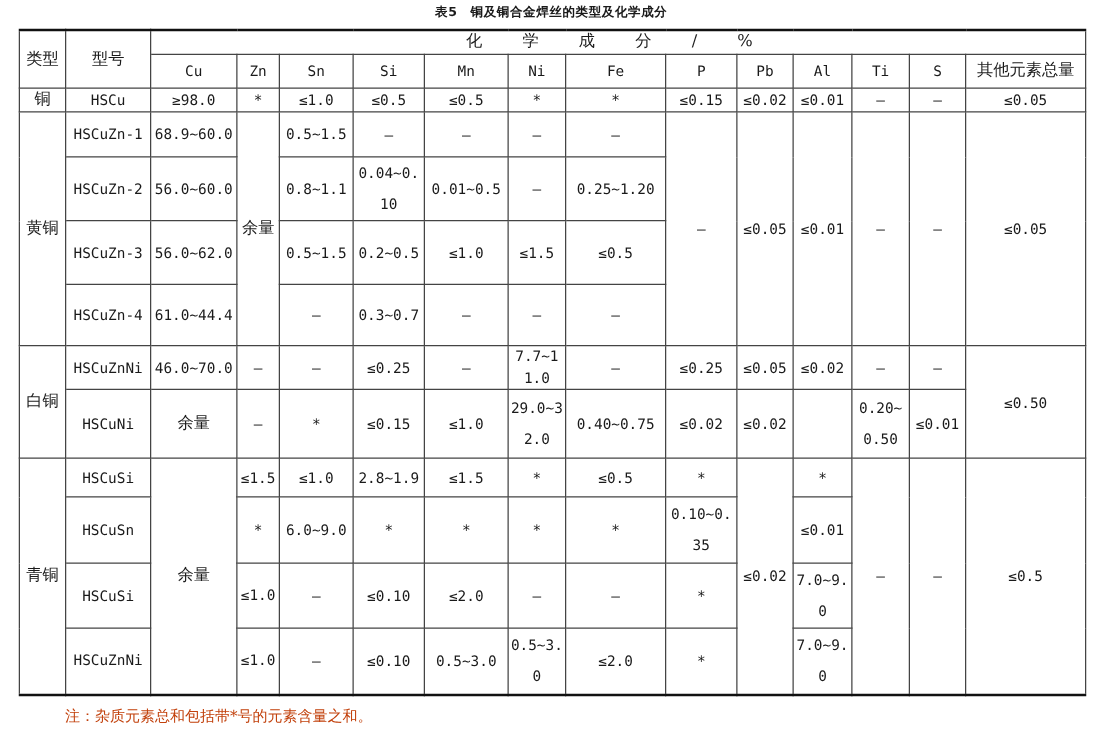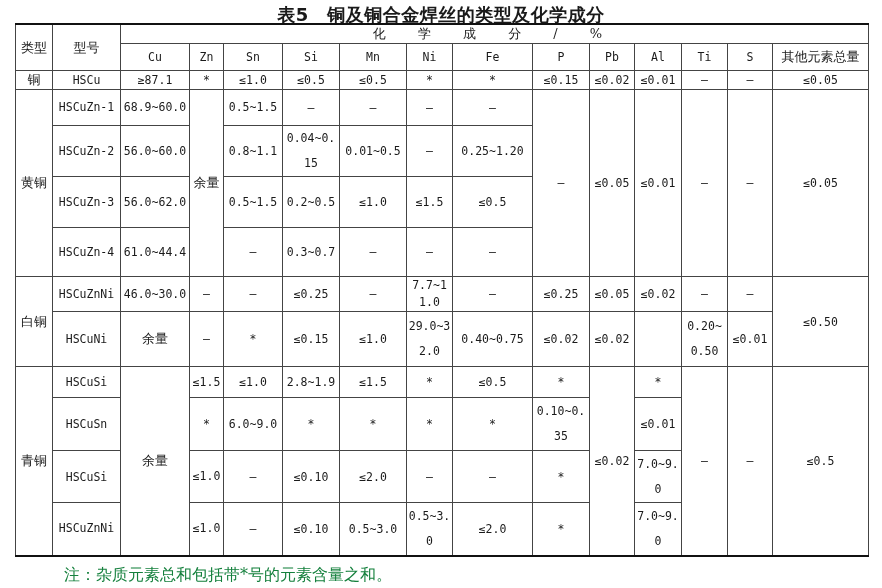--- a/index.html
+++ b/index.html
@@ -1,31 +1,31 @@
 <!DOCTYPE html>
 <html><head>
 <meta charset="utf-8">
 <style>
   html, body { margin:0; padding:0; background:#ffffff; }
   body { width:882px; height:588px; position:relative; overflow:hidden;
          font-family:"DejaVu Serif", "Liberation Serif", serif; color:#1a1a1a; }
   .title { position:absolute; left:0; top:3px; width:882px; text-align:center;
            font-family:"DejaVu Sans", "Liberation Sans", sans-serif; font-weight:bold;
-           font-size:18px; letter-spacing:0.5px; }
+           font-size:10px; letter-spacing:0.5px; }
   table { position:absolute; left:15px; top:23px; border-collapse:collapse;
           table-layout:fixed; font-size:12px; }
   table.main { border-top:2px solid #111; border-bottom:2px solid #111; }
   td, th { border:1px solid #444; padding:0 1px; text-align:center; vertical-align:middle;
            font-weight:normal; line-height:18px; overflow:hidden; word-break:break-all; }
   th { font-size:13px; }
   td.lg { line-height:25px; }
   td.sm { line-height:17px; }
   .mono { font-family:"DejaVu Sans Mono", "Liberation Mono", monospace; font-size:11.5px; }
   .cat { font-size:13px; }
-  .note { position:absolute; left:64px; top:565px; font-size:16px; color:#15803d; }
+  .note { position:absolute; left:52px; top:565px; font-size:12px; color:#c2410c; }
   .hdrgroup { letter-spacing:14px; text-align:center; }
 </style>
 </head>
 <body>
 
 <div class="title">表5　铜及铜合金焊丝的类型及化学成分</div>
 
 <table class="main">
   <colgroup>
     <col style="width:37px">
@@ -62,21 +62,21 @@
     <th class="mono">Pb</th>
     <th class="mono">Al</th>
     <th class="mono">Ti</th>
     <th class="mono">S</th>
     <th>其他元素总量</th>
   </tr>
 
   <tr style="height:18px">
     <td class="cat">铜</td>
     <td class="mono">HSCu</td>
-    <td class="mono">≥87.1</td>
+    <td class="mono">≥98.0</td>
     <td class="mono">*</td>
     <td class="mono">≤1.0</td>
     <td class="mono">≤0.5</td>
     <td class="mono">≤0.5</td>
     <td class="mono">*</td>
     <td class="mono">*</td>
     <td class="mono">≤0.15</td>
     <td class="mono">≤0.02</td>
     <td class="mono">≤0.01</td>
     <td class="mono">—</td>
@@ -98,21 +98,21 @@
     <td rowspan="4" class="mono">≤0.05</td>
     <td rowspan="4" class="mono">≤0.01</td>
     <td rowspan="4" class="mono">—</td>
     <td rowspan="4" class="mono">—</td>
     <td rowspan="4" class="mono">≤0.05</td>
   </tr>
   <tr style="height:51px">
     <td class="mono lg">HSCuZn-2</td>
     <td class="mono lg">56.0~60.0</td>
     <td class="mono lg">0.8~1.1</td>
-    <td class="mono lg">0.04~0.15</td>
+    <td class="mono lg">0.04~0.10</td>
     <td class="mono">0.01~0.5</td>
     <td class="mono">—</td>
     <td class="mono">0.25~1.20</td>
   </tr>
   <tr style="height:51px">
     <td class="mono lg">HSCuZn-3</td>
     <td class="mono lg">56.0~62.0</td>
     <td class="mono lg">0.5~1.5</td>
     <td class="mono lg">0.2~0.5</td>
     <td class="mono">≤1.0</td>
@@ -125,21 +125,21 @@
     <td class="mono">—</td>
     <td class="mono lg">0.3~0.7</td>
     <td class="mono">—</td>
     <td class="mono">—</td>
     <td class="mono">—</td>
   </tr>
 
   <tr style="height:33px">
     <td rowspan="2" class="cat">白铜</td>
     <td class="mono sm">HSCuZnNi</td>
-    <td class="mono sm">46.0~30.0</td>
+    <td class="mono sm">46.0~70.0</td>
     <td class="mono">—</td>
     <td class="mono">—</td>
     <td class="mono">≤0.25</td>
     <td class="mono">—</td>
     <td class="mono sm">7.7~11.0</td>
     <td class="mono">—</td>
     <td class="mono">≤0.25</td>
     <td class="mono">≤0.05</td>
     <td class="mono">≤0.02</td>
     <td class="mono">—</td>

